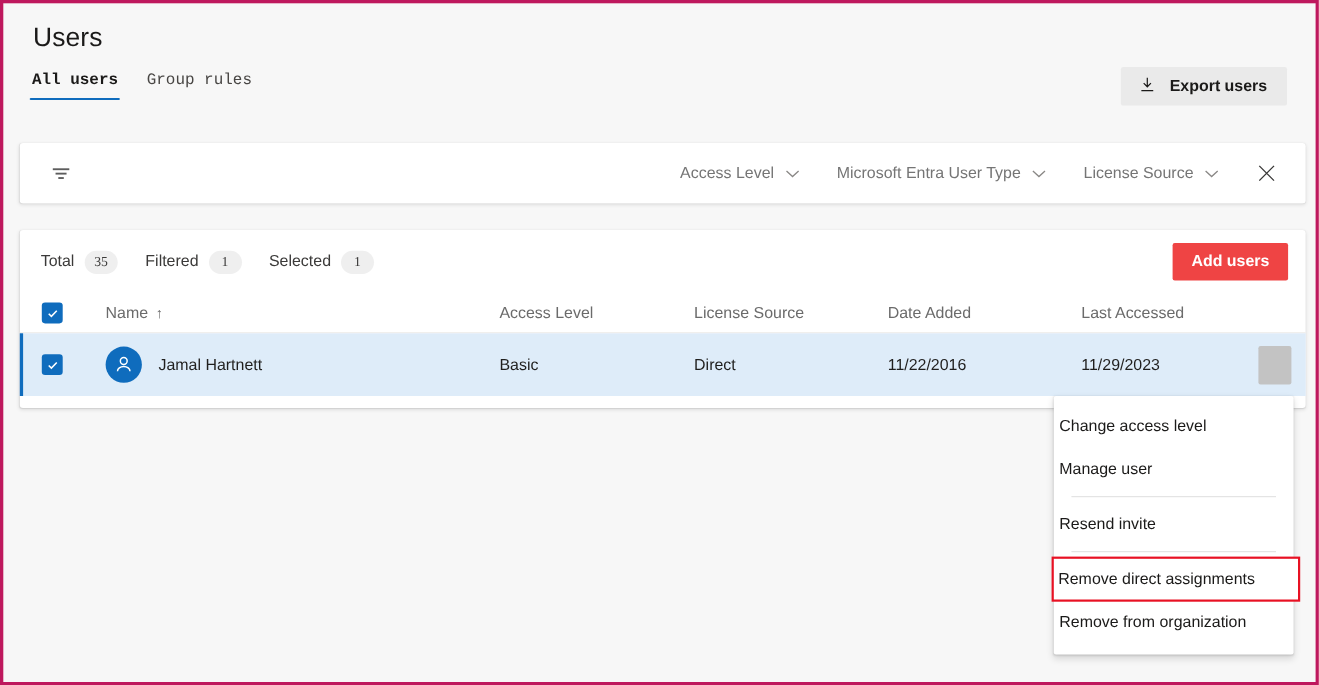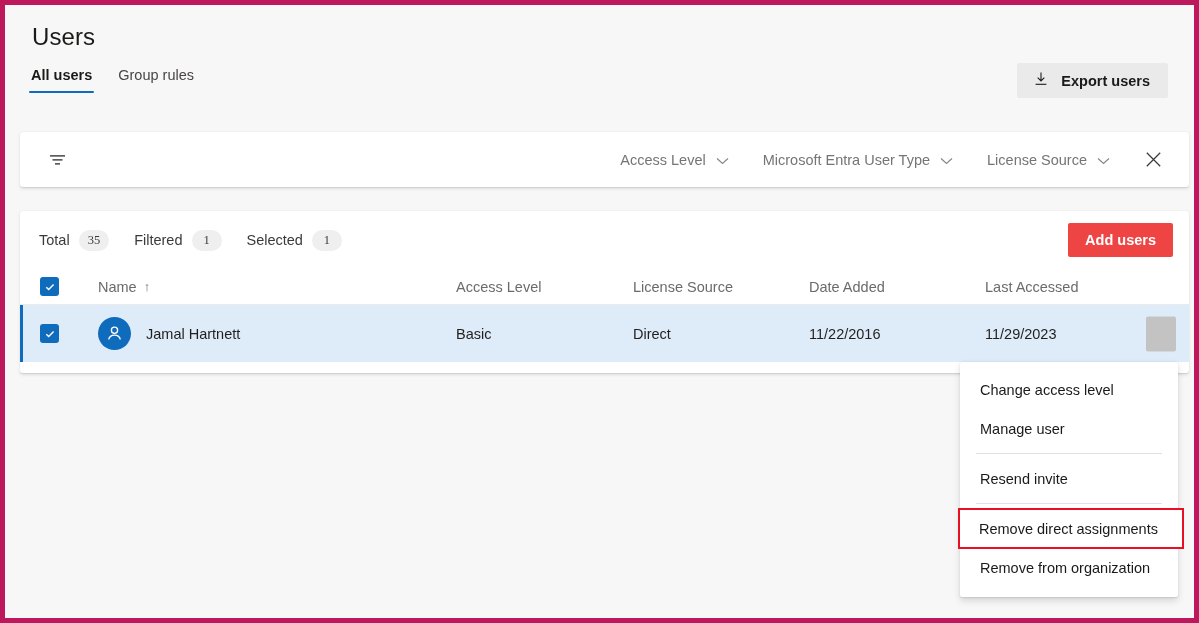--- a/index.html
+++ b/index.html
@@ -6,38 +6,39 @@
   html, body {
     width: 1199px; height: 623px;
     font-family: "Liberation Sans", sans-serif;
     background: #f7f7f7;
     overflow: hidden;
   }
   .page {
     position: relative;
     width: 1199px; height: 623px;
     background: #f7f7f7;
-    border: 5px solid #be185d;
+    border: 3px solid #be185d;
   }
 
   
   .page-title {
     position: absolute;
     left: 27px; top: 18px;
     font-size: 24px;
     color: #1b1a19;
     font-weight: 400;
     letter-spacing: .1px;
   }
   .tabs {
     position: absolute;
     left: 24px; top: 62px;
     display: flex;
     align-items: center;
     gap: 22px;
+    font-family: Liberation Mono, monospace;
   }
   .tab {
     font-size: 14.5px;
     color: #484644;
     padding: 0 2px 10px 2px;
     position: relative;
     cursor: pointer;
     white-space: nowrap;
   }
   .tab.active {
@@ -278,21 +279,21 @@
     background: #ffffff;
     border-radius: 2px;
     box-shadow: 0 3.2px 7.2px rgba(0,0,0,.13), 0 .6px 1.8px rgba(0,0,0,.11);
     padding: 8px 0 10px 0;
     z-index: 20;
   }
   .ctx-item {
     height: 39px;
     display: flex;
     align-items: center;
-    padding: 0 20px;
+    padding: 0 5px;
     font-size: 14.5px;
     color: #1b1a19;
     cursor: pointer;
     position: relative;
     white-space: nowrap;
   }
   .ctx-sep {
     height: 1px;
     background: #e1e1e1;
     margin: 5px 16px;

